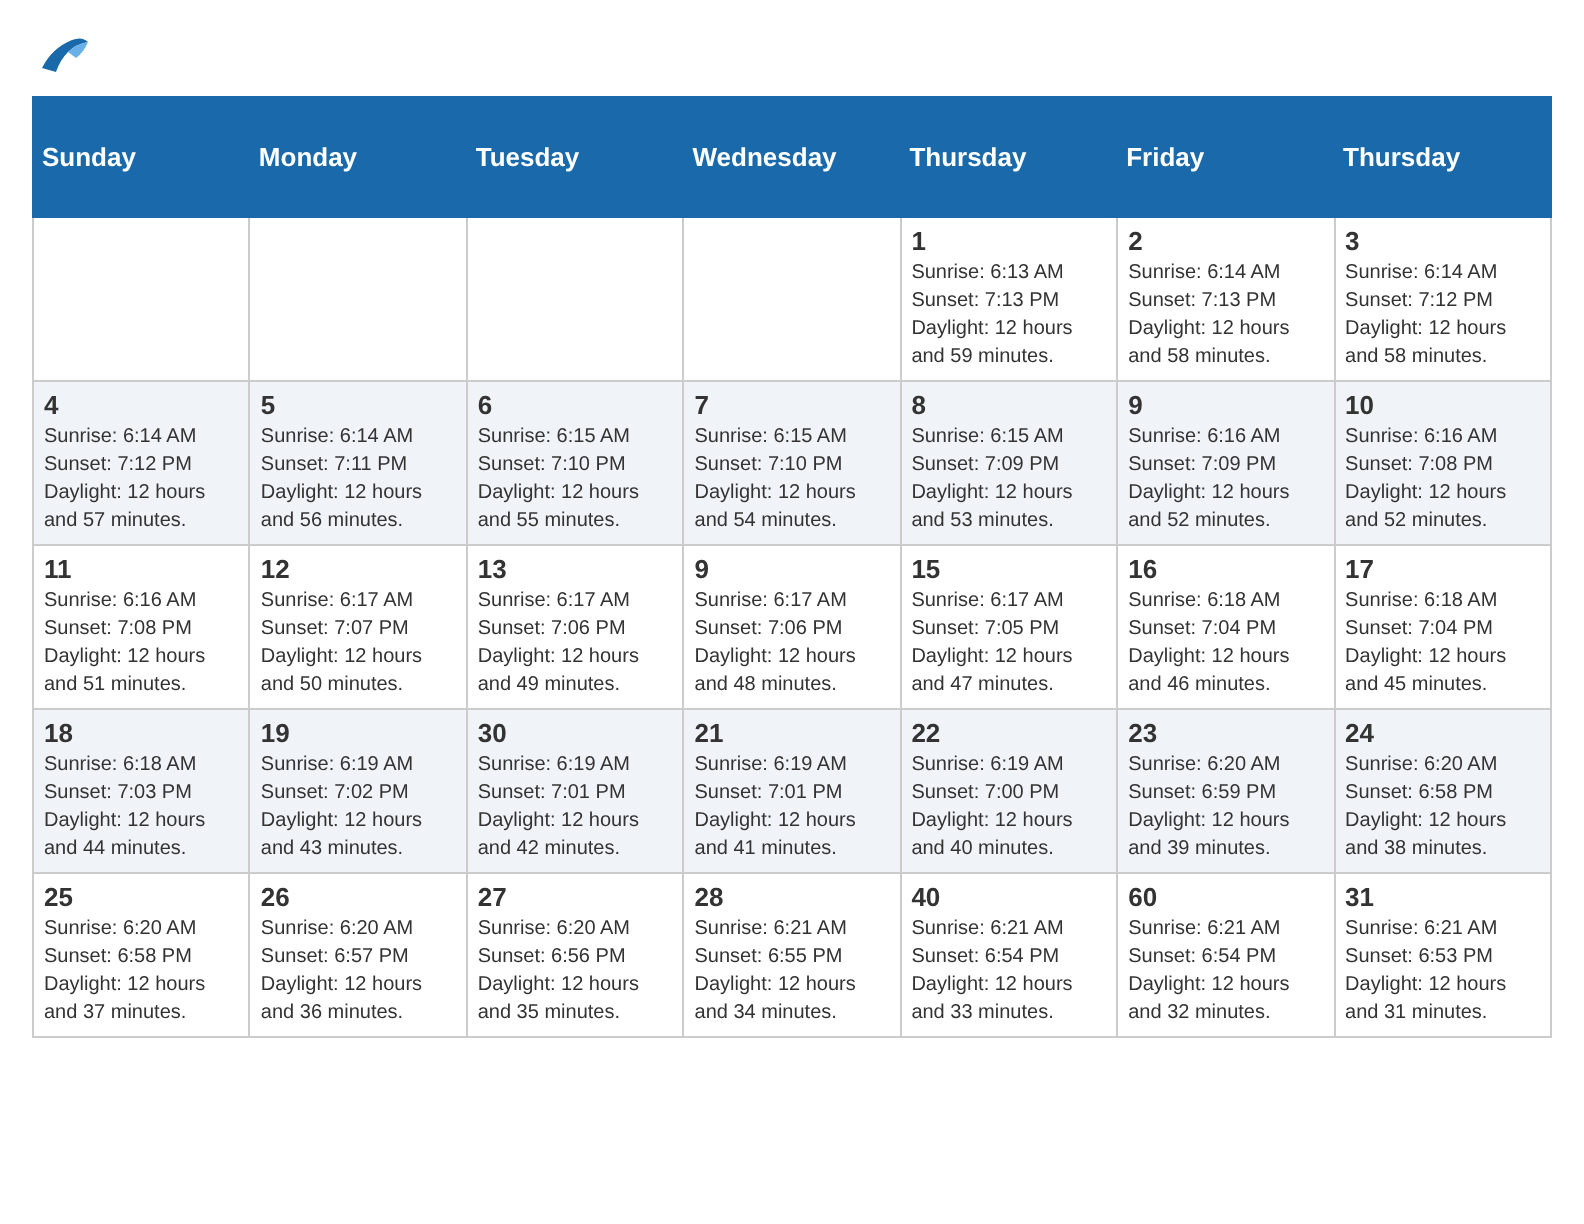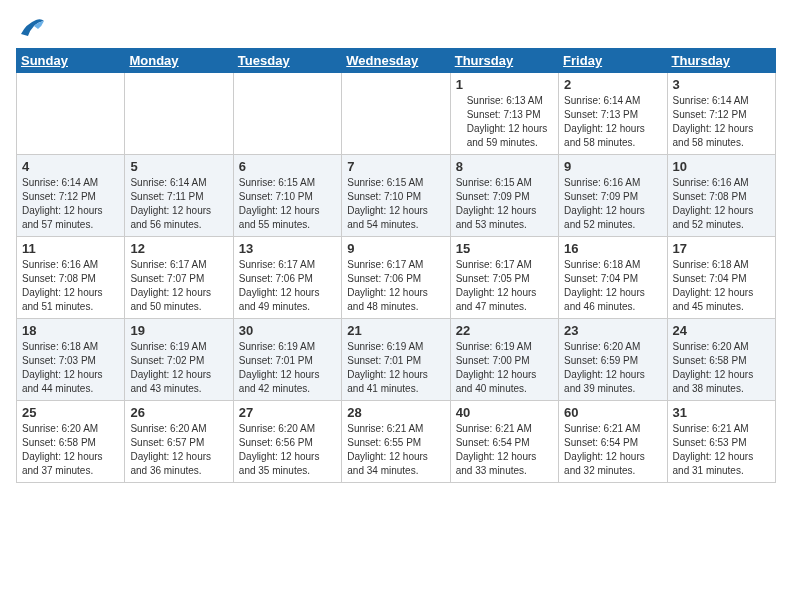--- a/index.html
+++ b/index.html
@@ -31,26 +31,25 @@
     .main-title { font-size: 42px; font-weight: bold; color: #333; line-height: 1.1; }
     .sub-title { font-size: 18px; color: #333; }
     table {
       width: 100%;
       border-collapse: collapse;
       font-size: 11px;
     }
     thead tr th {
       background: #1a6aab;
       color: #fff;
-      padding: 4px 4px;
+      padding: 22px 4px;
       text-align: left;
       font-size: 13px;
       font-weight: bold;
       border: 1px solid #1a6aab;
-      text-decoration: underline;
     }
     tbody tr td {
       border: 1px solid #ccc;
       padding: 4px 5px;
       vertical-align: top;
       width: calc(100% / 7);
       min-height: 80px;
       height: 80px;
       background: #fff;
     }
@@ -106,21 +105,21 @@
       </tr>
   </thead>
   <tbody id="calendar-body">
   <tr>
         <td class="empty-cell"></td>
         <td class="empty-cell"></td>
         <td class="empty-cell"></td>
         <td class="empty-cell"></td>
         <td>
           <span class="day-num">1</span>
-          <div class="day-info" style="white-space: pre-line; margin-left: 11px;">Sunrise: 6:13 AM
+          <div class="day-info" style="white-space: pre-line;">Sunrise: 6:13 AM
 Sunset: 7:13 PM
 Daylight: 12 hours
 and 59 minutes.</div>
         </td>
         <td>
           <span class="day-num">2</span>
           <div class="day-info" style="white-space: pre-line;">Sunrise: 6:14 AM
 Sunset: 7:13 PM
 Daylight: 12 hours
 and 58 minutes.</div>

